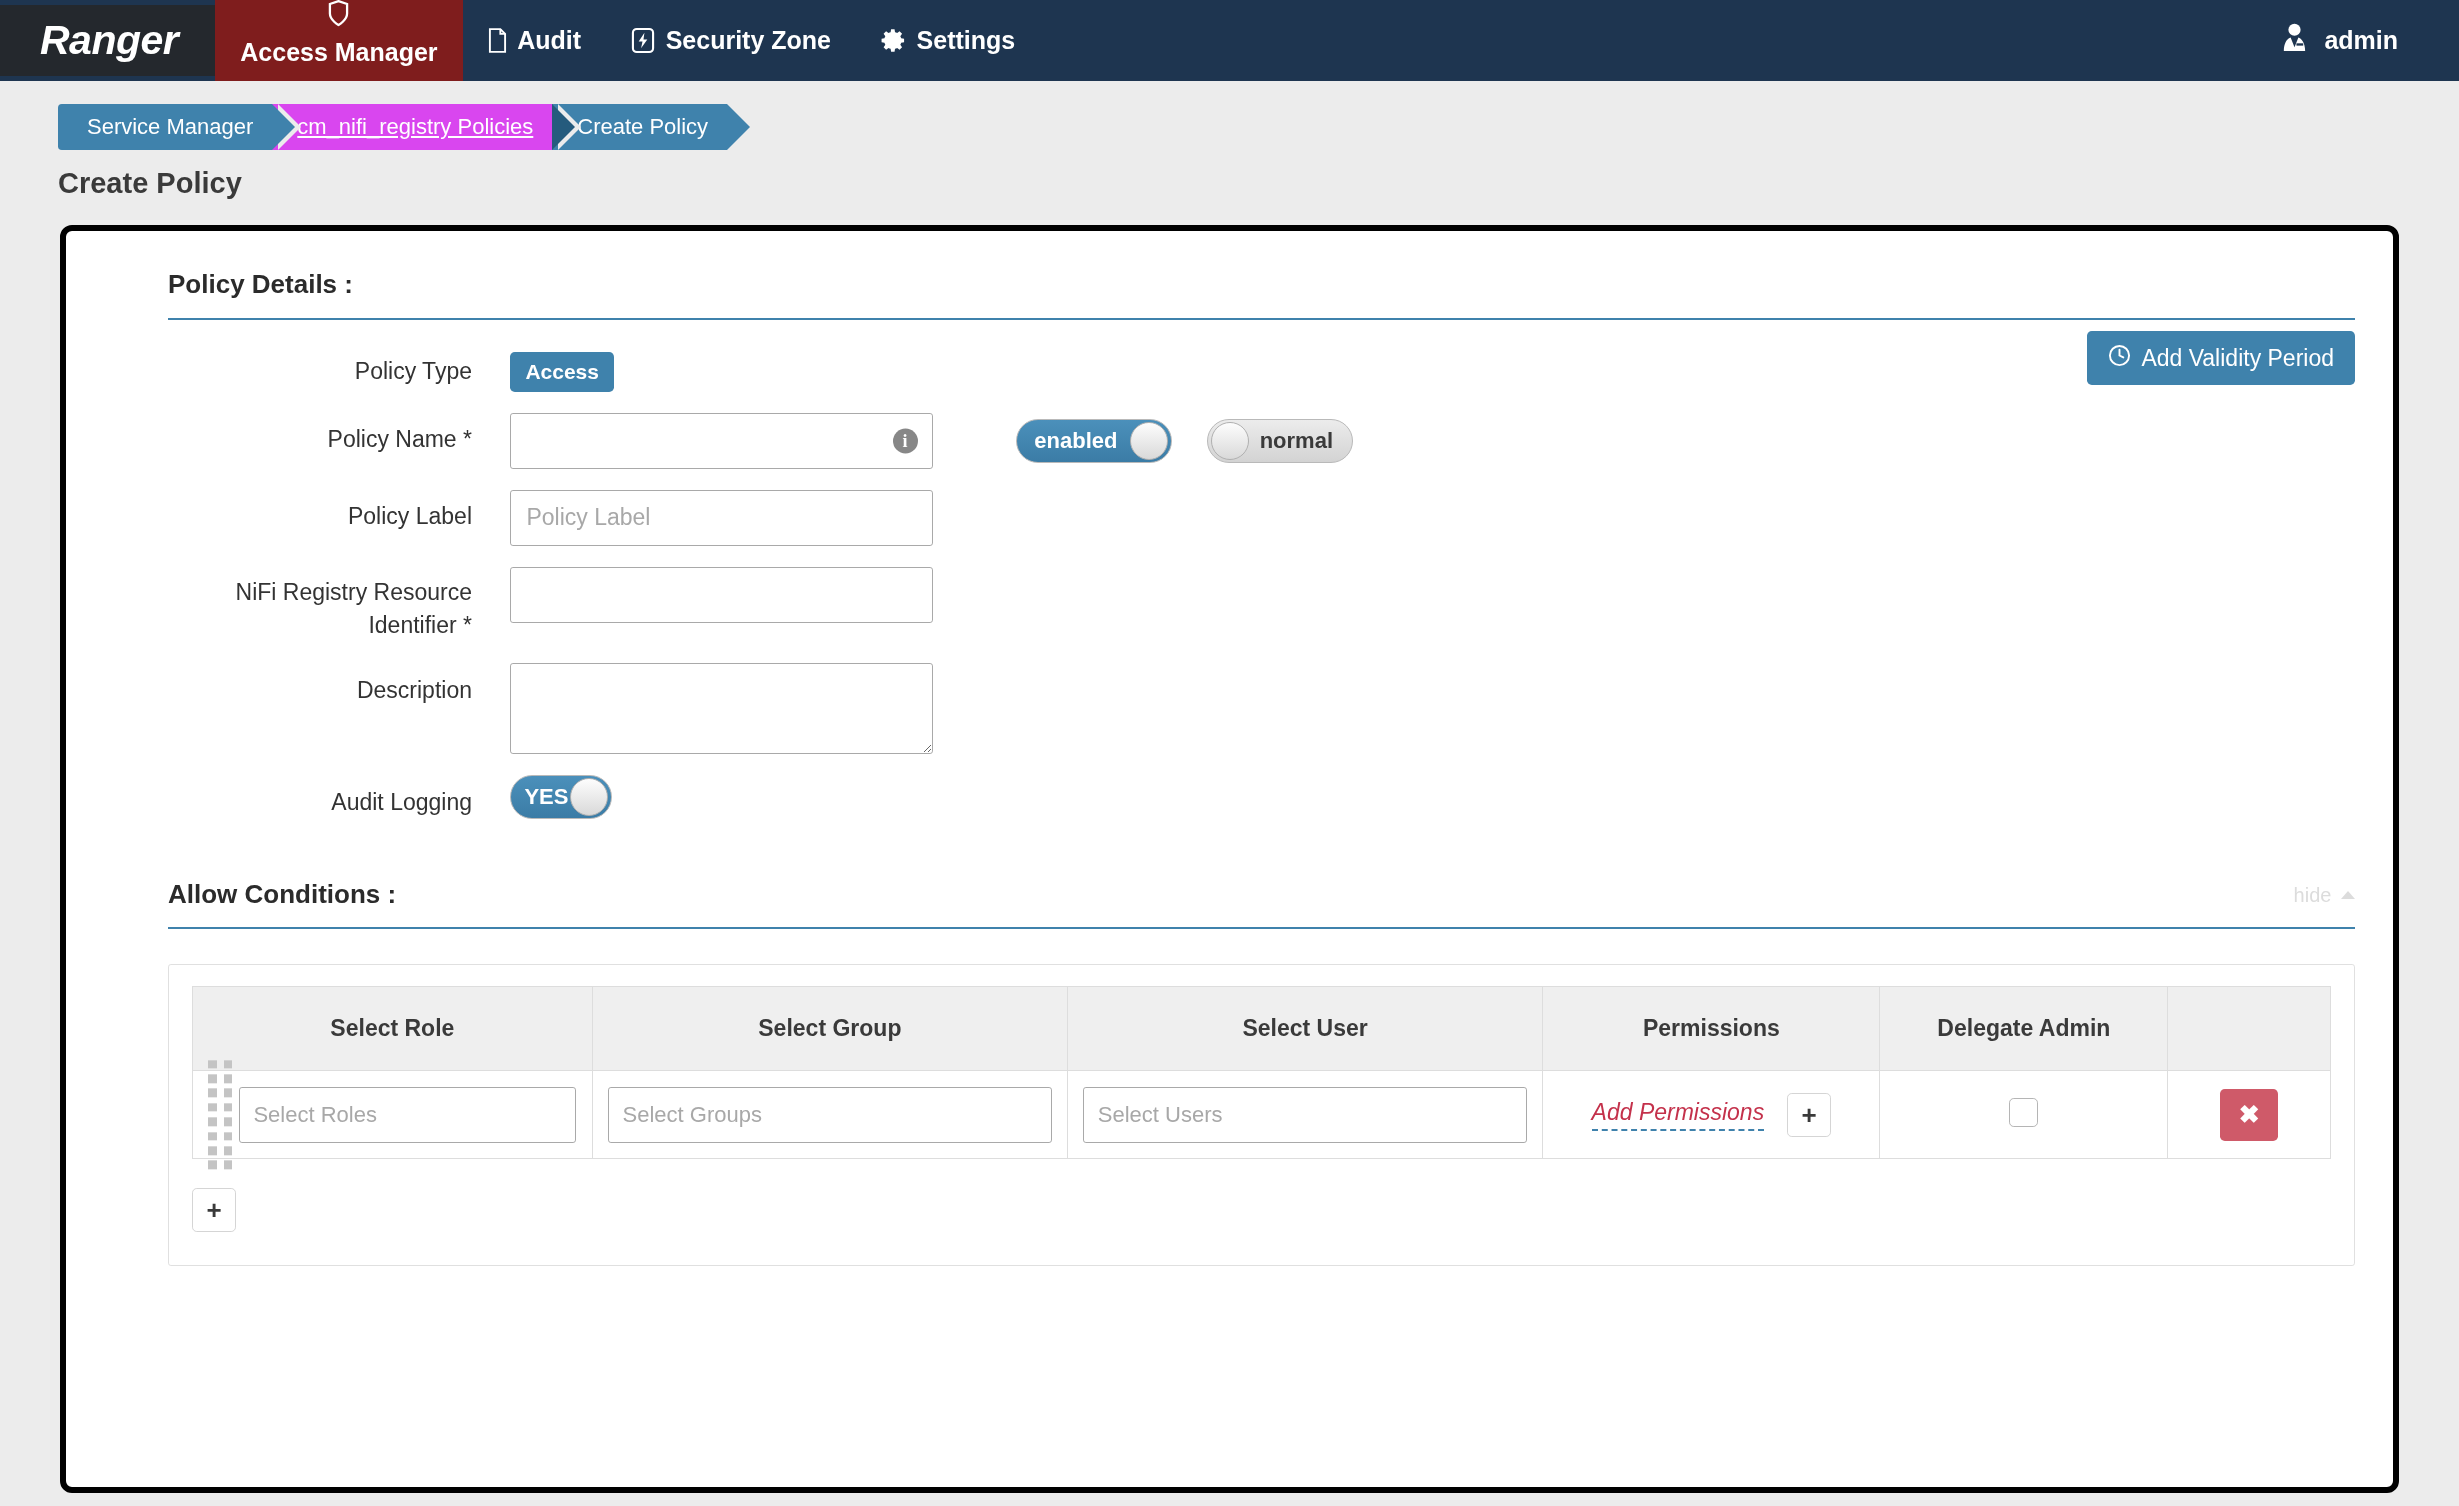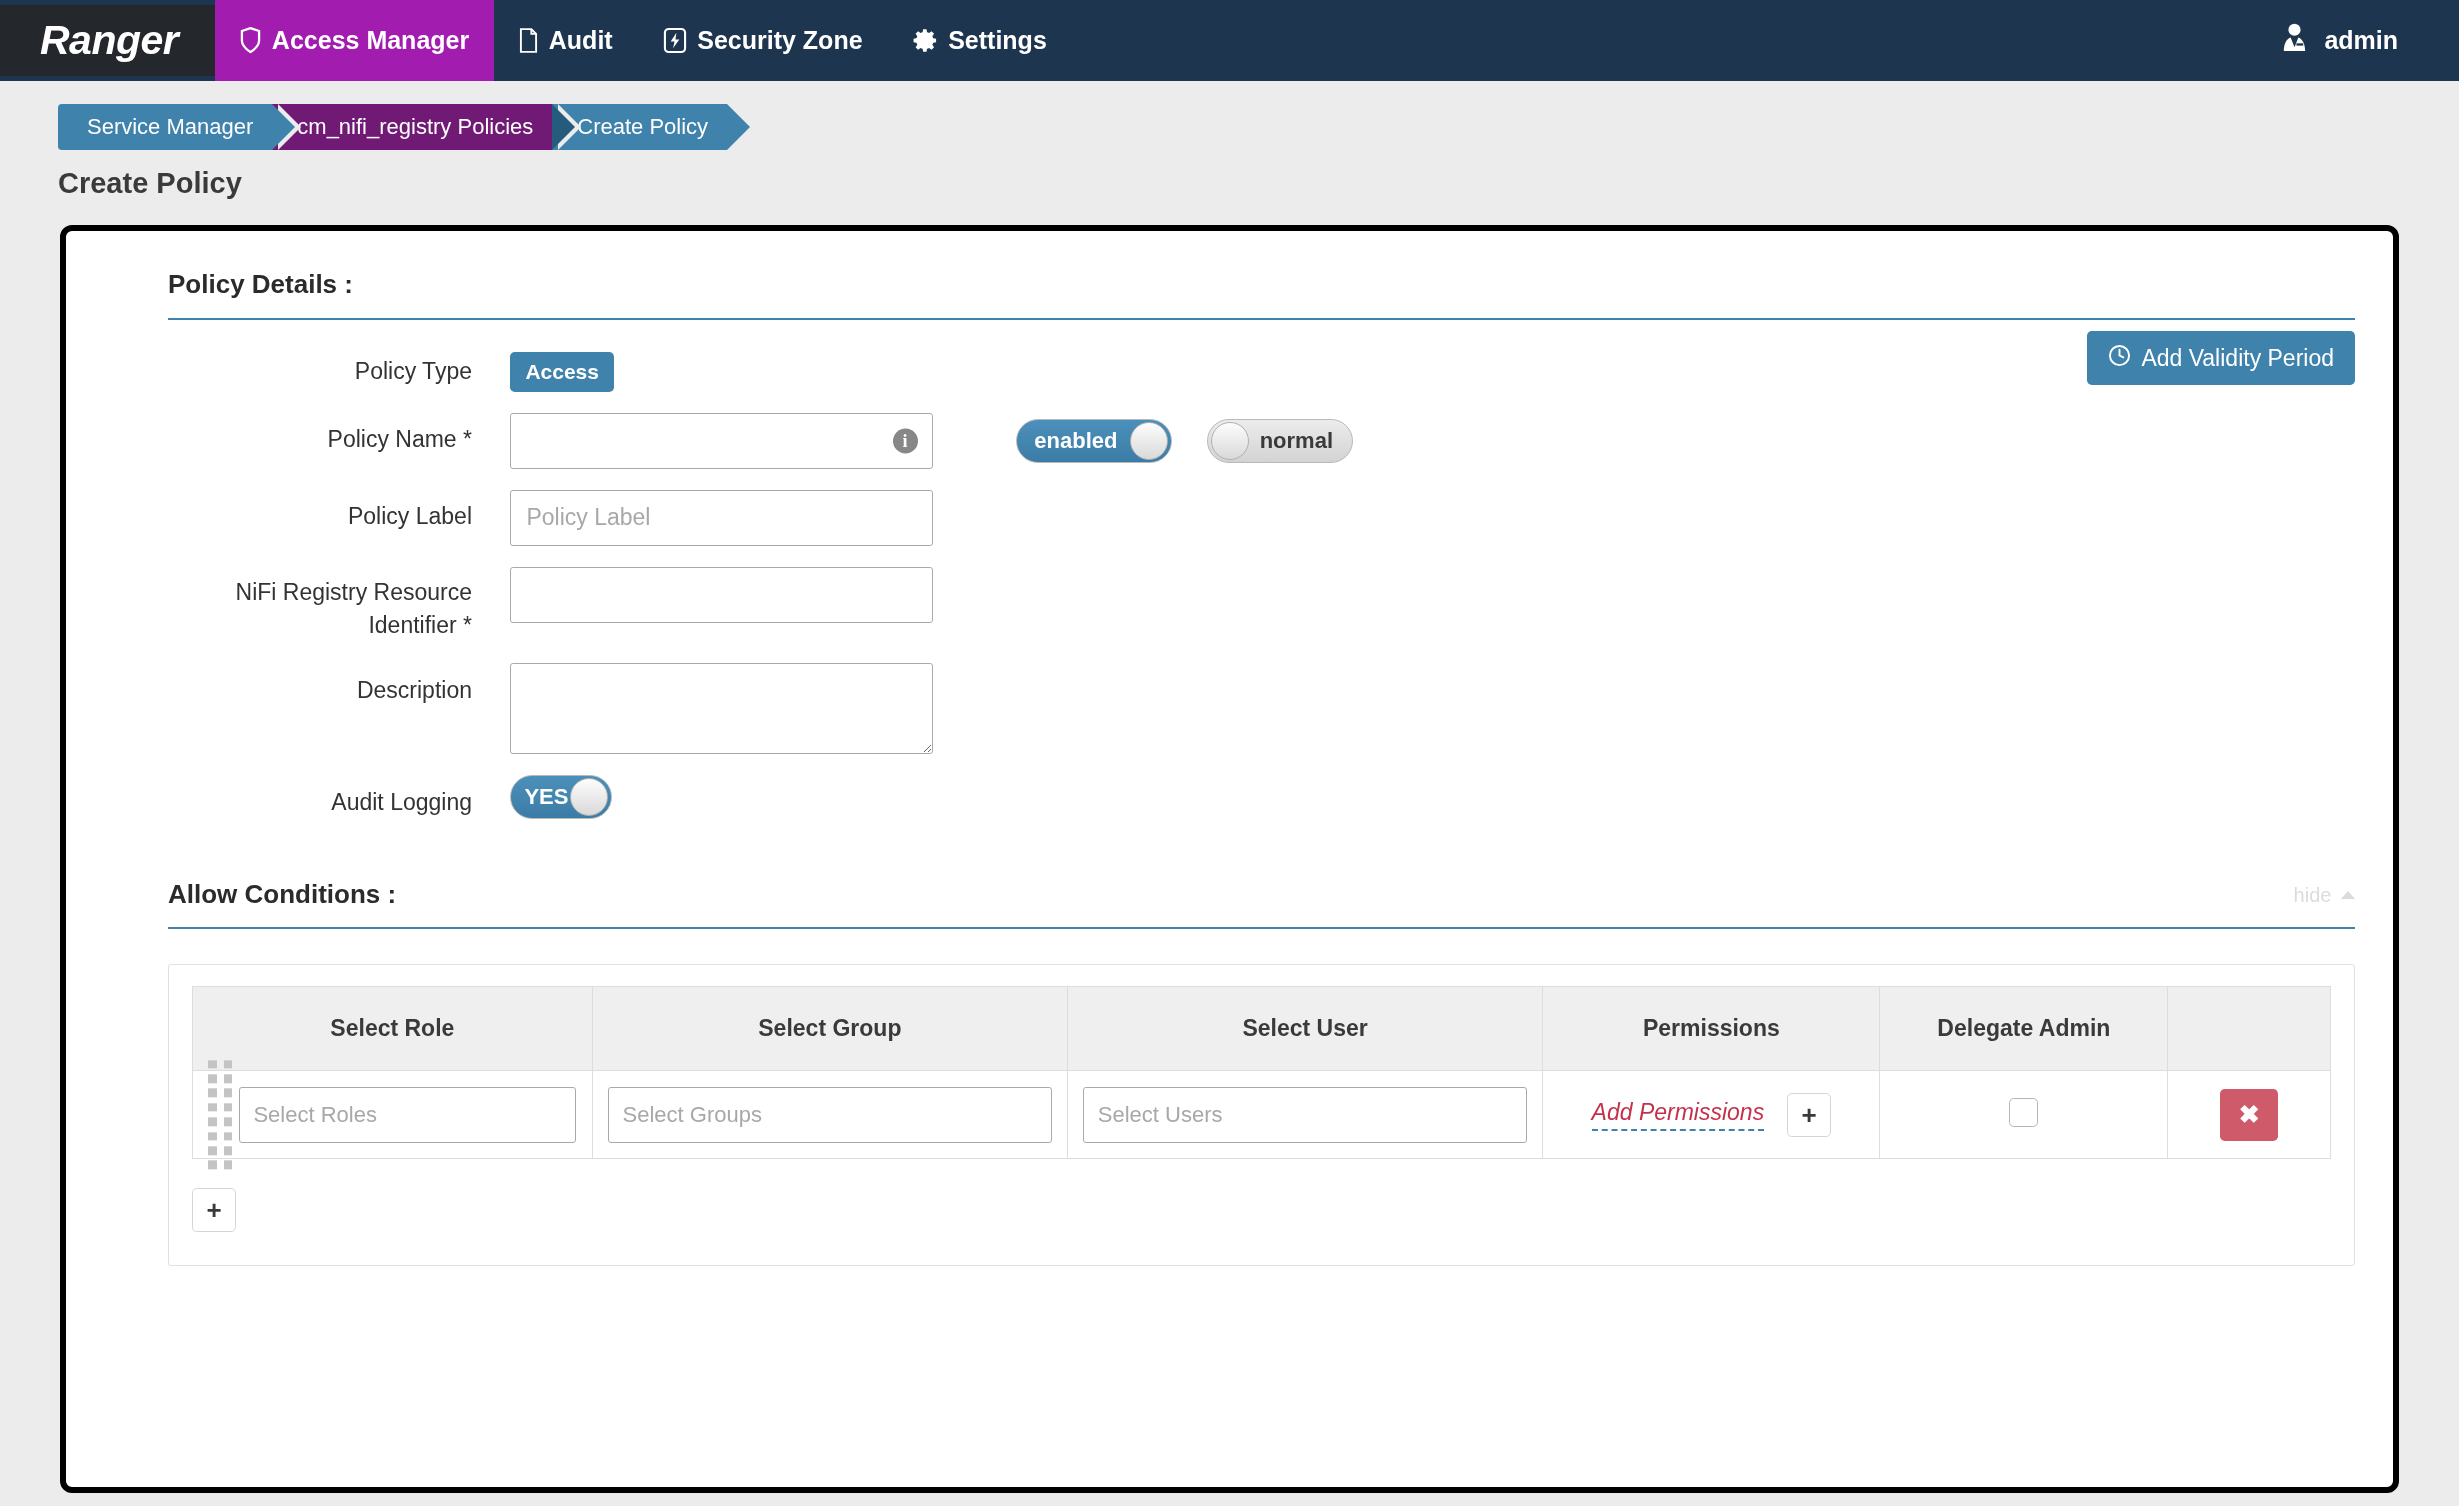--- a/index.html
+++ b/index.html
@@ -35,21 +35,21 @@
     display: flex;
     align-items: center;
     height: 81px;
     padding: 0 25px;
     color: #ffffff;
     font-size: 25px;
     font-weight: bold;
     cursor: pointer;
     gap: 10.6px;
   }
-  .nav-item.active { background: #a21caf; }
+  .nav-item.active { background: #7f1d1d; flex-direction: column; }
   .nav-icon { display: inline-flex; align-items: center; }
   .nav-right {
     position: absolute;
     right: 61px;
     display: flex;
     align-items: center;
     gap: 13.4px;
     color: #ffffff;
     font-size: 25px;
     font-weight: bold;
@@ -68,21 +68,21 @@
     height: 46px;
     display: flex;
     align-items: center;
     color: #fff;
     font-size: 22px;
     padding: 0 19px 0 25px;
     cursor: pointer;
   }
   .crumb:first-child { border-radius: 3.8px 0 0 3.8px; padding-left: 29px; }
   .crumb.c1 { background: #3f82ac; }
-  .crumb.c2 { background: #701a75; }
+  .crumb.c2 { background: #d946ef; text-decoration: underline; }
   .crumb.c3 { background: #3f82ac; }
   .crumb .arrow {
     position: absolute;
     right: -23px;
     top: 0;
     width: 0; height: 0;
     border-top: 23px solid transparent;
     border-bottom: 23px solid transparent;
     z-index: 2;
   }

